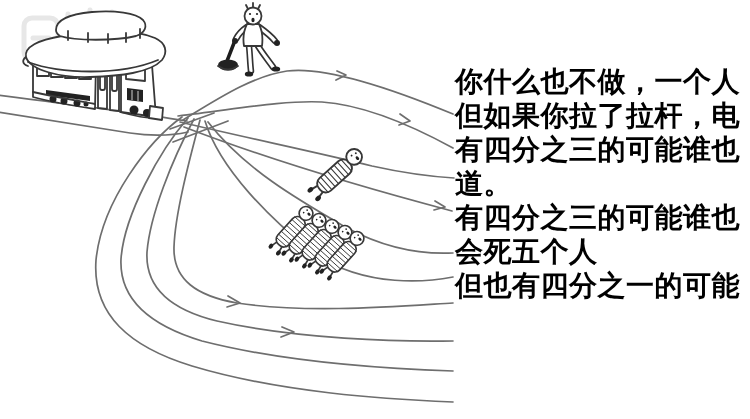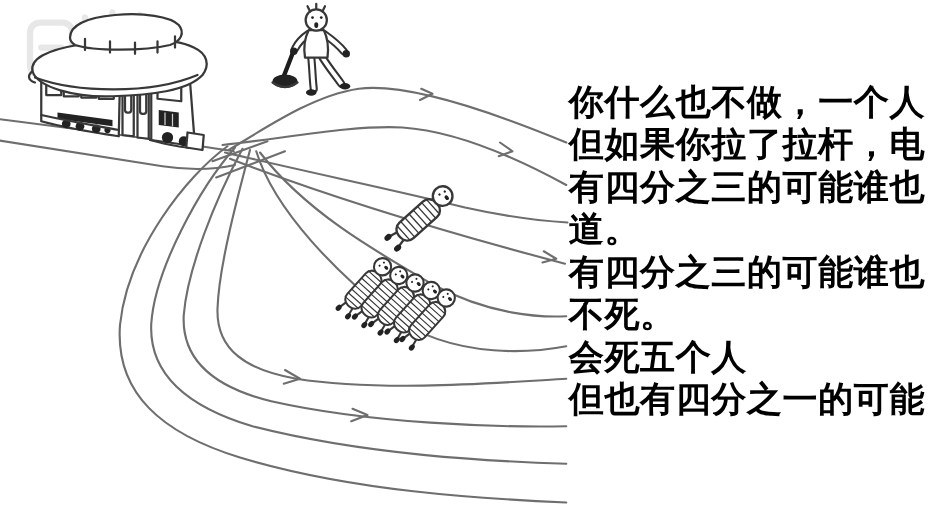--- a/index.html
+++ b/index.html
@@ -155,17 +155,16 @@
       <use href="#victim" transform="translate(346,252) rotate(-48) scale(0.92)"></use>
     </g>
   </svg>
 
   <div id="caption">
     <div class="line">你什么也不做，一个人</div>
     <div class="line">但如果你拉了拉杆，电</div>
     <div class="line">有四分之三的可能谁也</div>
     <div class="line">道。</div>
     <div class="line">有四分之三的可能谁也</div>
-    <div class="line">不死。</div>
     <div class="line">会死五个人</div>
     <div class="line">但也有四分之一的可能</div>
   </div>
 </div>
 
 </body></html>

